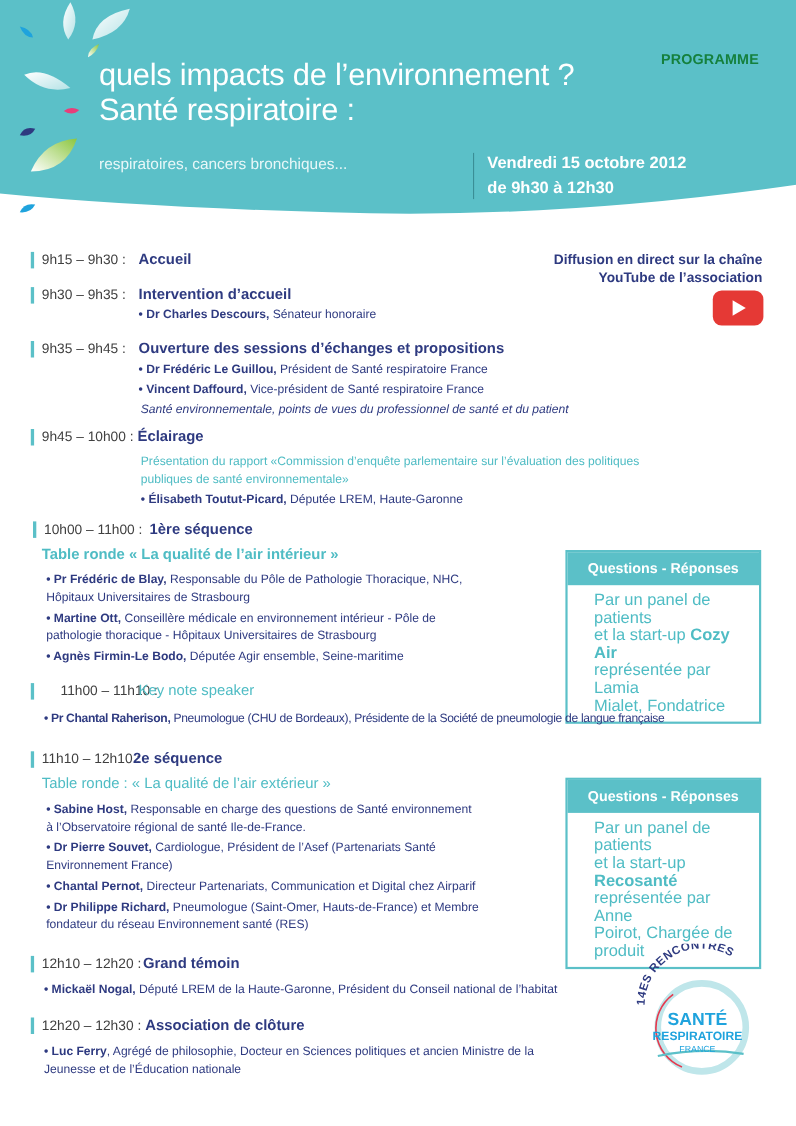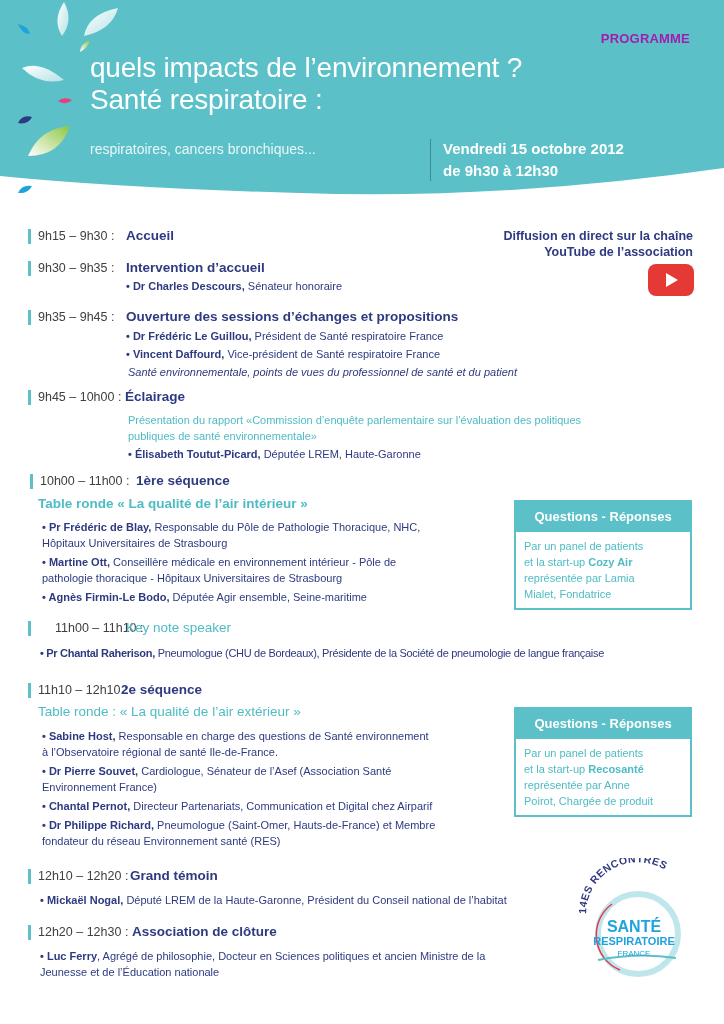--- a/index.html
+++ b/index.html
@@ -1,20 +1,20 @@
 <!DOCTYPE html>
 <html><head>
 <meta charset="utf-8">
 <style>
   *{box-sizing:border-box;margin:0;padding:0}
   html,body{width:724px;height:1024px;background:#fff;overflow:hidden}
   body{position:relative;font-family:"Liberation Sans",sans-serif;color:#2e3a80}
   .header{position:absolute;left:0;top:0;width:724px;height:200px}
   .header svg.bg{position:absolute;left:0;top:0}
-  .programme{position:absolute;right:34px;top:31px;color:#a21caf;font-weight:bold;font-size:13px;letter-spacing:.2px}
+  .programme{position:absolute;right:34px;top:46px;color:#15803d;font-weight:bold;font-size:13px;letter-spacing:.2px}
   .title{position:absolute;left:90px;top:52px;color:#fff;font-size:28px;line-height:32px;font-weight:normal;letter-spacing:-.2px}
   .subtitle{position:absolute;left:90px;top:139px;color:#e8f7f8;font-size:14px;line-height:20px;width:340px}
   .divider{position:absolute;left:430px;top:139px;width:1px;height:42px;background:#3a8e96}
   .date{position:absolute;left:443px;top:138px;color:#fff;font-weight:bold;font-size:15px;line-height:22px}
   .bar{position:absolute;left:0;width:3px;height:15px;background:#5bc0c8}
   .time{position:absolute;left:10px;font-size:12.5px;color:#404040;white-space:nowrap}
   .stitle{position:absolute;font-weight:bold;font-size:13.5px;color:#2e3a80;white-space:nowrap}
   .stitle.teal{color:#4fbcc4;font-weight:normal}
   .line{position:absolute;font-size:11px;color:#2e3a80;line-height:16px}
   .line b{font-weight:bold}
@@ -22,21 +22,21 @@
   .tealtext{color:#4fbcc4}
   .roundtable{position:absolute;left:38px;font-size:13.5px;color:#4fbcc4;font-weight:bold}
   .roundtable.light{font-weight:normal}
 
   .yt-text{position:absolute;right:31px;top:228px;text-align:right;font-weight:bold;font-size:12.5px;line-height:16px;color:#2e3a80}
   .yt-btn{position:absolute;left:648px;top:264px;width:46px;height:32px;background:#e53935;border-radius:8px}
   .yt-btn:after{content:"";position:absolute;left:18px;top:9px;border-left:12px solid #fff;border-top:7px solid transparent;border-bottom:7px solid transparent}
 
   .qr{position:absolute;left:514px;width:178px;border:2px solid #5bc0c8;background:#fff}
   .qr-head{background:#5bc0c8;color:#fff;font-weight:bold;font-size:13px;text-align:center;padding:7px 0 8px}
-  .qr-body{padding:6px 10px 6px 8px;color:#4fbcc4;font-size:11px;line-height:16px}
+  .qr-body{padding:6px 10px 6px 24px;color:#4fbcc4;font-size:15px;line-height:16px}
   .qr-body b{font-weight:bold}
 
   .logo{position:absolute;left:572px;top:858px;width:130px;height:130px}
 </style>
 </head>
 <body>
 
 <div class="header">
   <svg class="bg" width="724" height="200" viewBox="0 0 724 200">
     <defs>
@@ -126,21 +126,21 @@
 <div class="bar" style="left:28px;top:621px"></div>
 <div class="time" style="left:55px;top:621px">11h00 – 11h10 :</div>
 <div class="stitle teal" style="left:126px;top:620px">Key note speaker</div>
 <div class="line" style="left:40px;top:645px;white-space:nowrap;letter-spacing:-.3px"><b>• Pr Chantal Raherison,</b><span> Pneumologue (CHU de Bordeaux), Présidente de la Société de pneumologie de langue française</span></div>
 
 <div class="bar" style="left:28px;top:683px"></div>
 <div class="time" style="left:38px;top:683px">11h10 – 12h10 :</div>
 <div class="stitle" style="left:121px;top:682px">2e séquence</div>
 <div class="roundtable light" style="top:704px">Table ronde : « La qualité de l’air extérieur »</div>
 <div class="line" style="left:42px;top:728px;width:450px"><b>• Sabine Host,</b><span> Responsable en charge des questions de Santé environnement</span><br><span>à l’Observatoire régional de santé Ile-de-France.</span></div>
-<div class="line" style="left:42px;top:763px;width:450px"><b>• Dr Pierre Souvet,</b><span> Cardiologue, Sénateur de l’Asef (Association Santé</span><br><span>Environnement France)</span></div>
+<div class="line" style="left:42px;top:763px;width:450px"><b>• Dr Pierre Souvet,</b><span> Cardiologue, Président de l’Asef (Partenariats Santé</span><br><span>Environnement France)</span></div>
 <div class="line" style="left:42px;top:798px"><b>• Chantal Pernot,</b><span> Directeur Partenariats, Communication et Digital chez Airparif</span></div>
 <div class="line" style="left:42px;top:817px;width:460px"><b>• Dr Philippe Richard,</b><span> Pneumologue (Saint-Omer, Hauts-de-France) et Membre</span><br><span>fondateur du réseau Environnement santé (RES)</span></div>
 
 <div class="qr" style="top:707px">
   <div class="qr-head">Questions - Réponses</div>
   <div class="qr-body">
     <div>Par un panel de patients</div>
     <div><span>et la start-up </span><b>Recosanté</b></div>
     <div>représentée par Anne</div>
     <div>Poirot, Chargée de produit</div>

